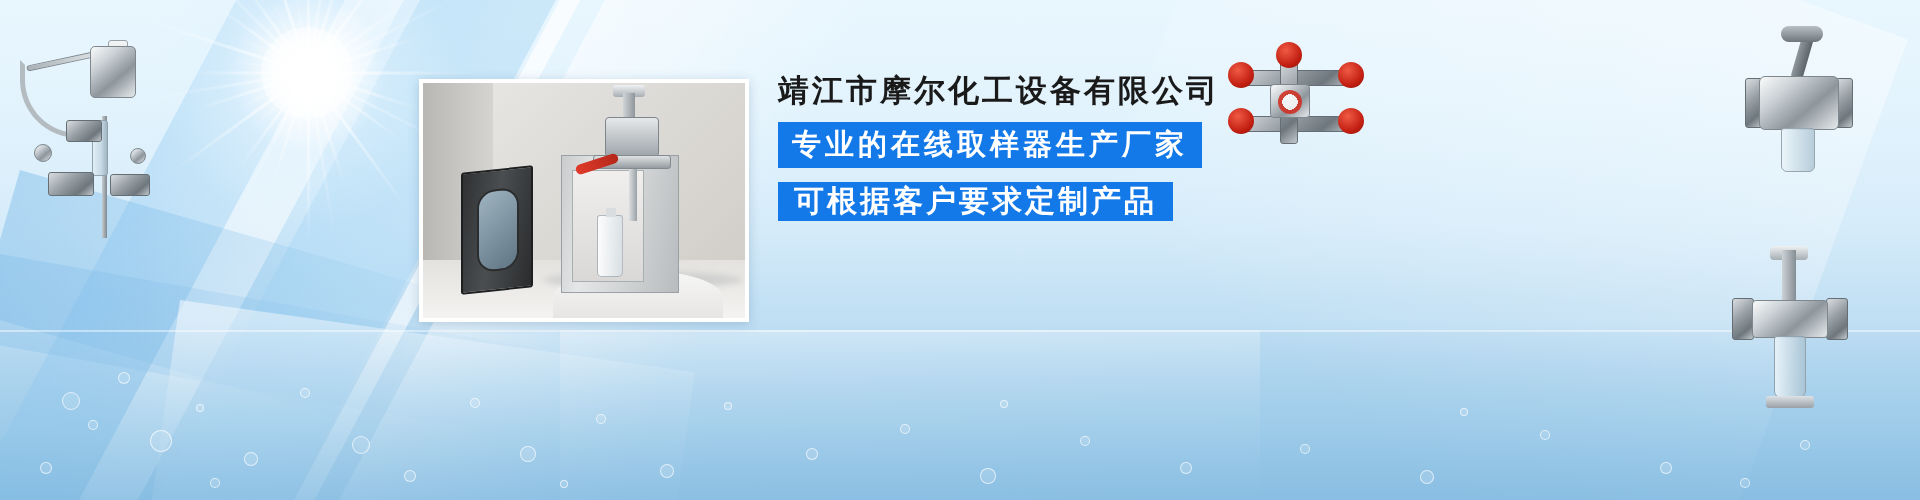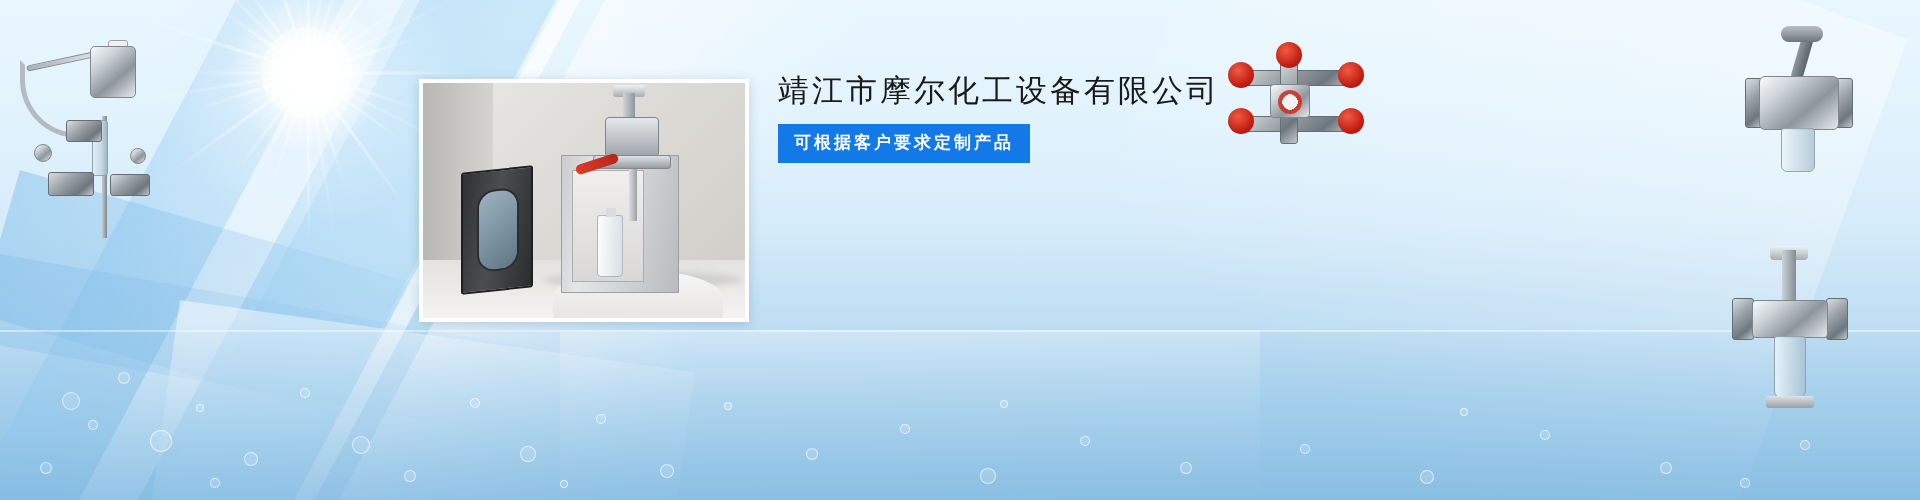--- a/index.html
+++ b/index.html
@@ -95,37 +95,37 @@
   .ph-valve-stem { position:absolute; left:200px; top:10px; width:12px; height:28px; background:linear-gradient(90deg,#cfd4d7,#8f969b); }
   .ph-valve-top { position:absolute; left:190px; top:2px; width:32px; height:12px; border-radius:3px; background:linear-gradient(180deg,#f0f2f3,#a7aeb3); }
   .ph-flange { position:absolute; left:170px; top:72px; width:78px; height:14px; border-radius:3px; background:linear-gradient(180deg,#dfe2e4,#959ca1); border:1px solid #828a8f; }
   .ph-handle { position:absolute; left:152px; top:76px; width:44px; height:10px; border-radius:5px; background:linear-gradient(90deg,#e03a2a,#b4271a); transform:rotate(-18deg); }
   .ph-tube { position:absolute; left:206px; top:86px; width:8px; height:52px; background:linear-gradient(90deg,#dcdfe1,#9aa1a6); }
   .ph-shadow { position:absolute; left:120px; bottom:30px; width:200px; height:16px; border-radius:50%; background:rgba(120,125,130,.22); filter:blur(3px); }
   
   .text-block { position:absolute; left:778px; top:70px; width:620px; }
   .company-name {
     font-family:"DejaVu Serif", serif;
-    font-size:31px; font-weight:400; color:#1a1a1a;
+    font-size:31px; font-weight:700; color:#1a1a1a;
     letter-spacing:3px; line-height:40px; white-space:nowrap;
   }
   .tagline-main {
     display:inline-block; margin-top:12px;
     background:#1379e8; color:#ffffff;
     font-size:29px; font-weight:700; letter-spacing:4px;
     padding:6px 14px 8px 14px; line-height:32px; white-space:nowrap;
   }
   .tagline-sub {
     margin-top:14px; font-size:21px; color:#14181c; font-weight:700;
     letter-spacing:1.5px; line-height:28px; white-space:nowrap;
   }
   .tagline-custom {
     display:inline-block; margin-top:14px;
     background:#1379e8; color:#ffffff;
-    font-size:17px; font-weight:700; letter-spacing:3px;
+    font-size:30px; font-weight:700; letter-spacing:3px;
     padding:5px 16px 7px 16px; line-height:27px; white-space:nowrap;text-align:center;
   }
   .eng-text {
     margin-top:13px; width:395px;
     font-family:"DejaVu Serif", serif;
     font-size:8.5px; color:#2e4456; letter-spacing:.35px;
     line-height:13.5px; text-transform:uppercase; font-weight:700;
     opacity:.82;
   }
   
@@ -316,20 +316,21 @@
       <div class="ph-valve-stem"></div>
       <div class="ph-valve-body"></div>
       <div class="ph-flange"></div>
       <div class="ph-handle"></div>
       <div class="ph-tube"></div>
     </div>
   </div>
 
   <div class="text-block">
     <div class="company-name">靖江市摩尔化工设备有限公司</div>
+    <div><span class="tagline-main">专业的在线取样器生产厂家</span></div>
     <div><span class="tagline-custom">可根据客户要求定制产品</span></div>
   </div>
 
   <div class="equip eq-cross">
     <div class="xc-h metal-d"></div>
     <div class="xc-h2 metal-d"></div>
     <div class="xc-v metal-d"></div>
     <div class="xc-ctr metal"></div>
     <div class="xc-logo"></div>
     <div class="wheel redwheel w1"></div>

